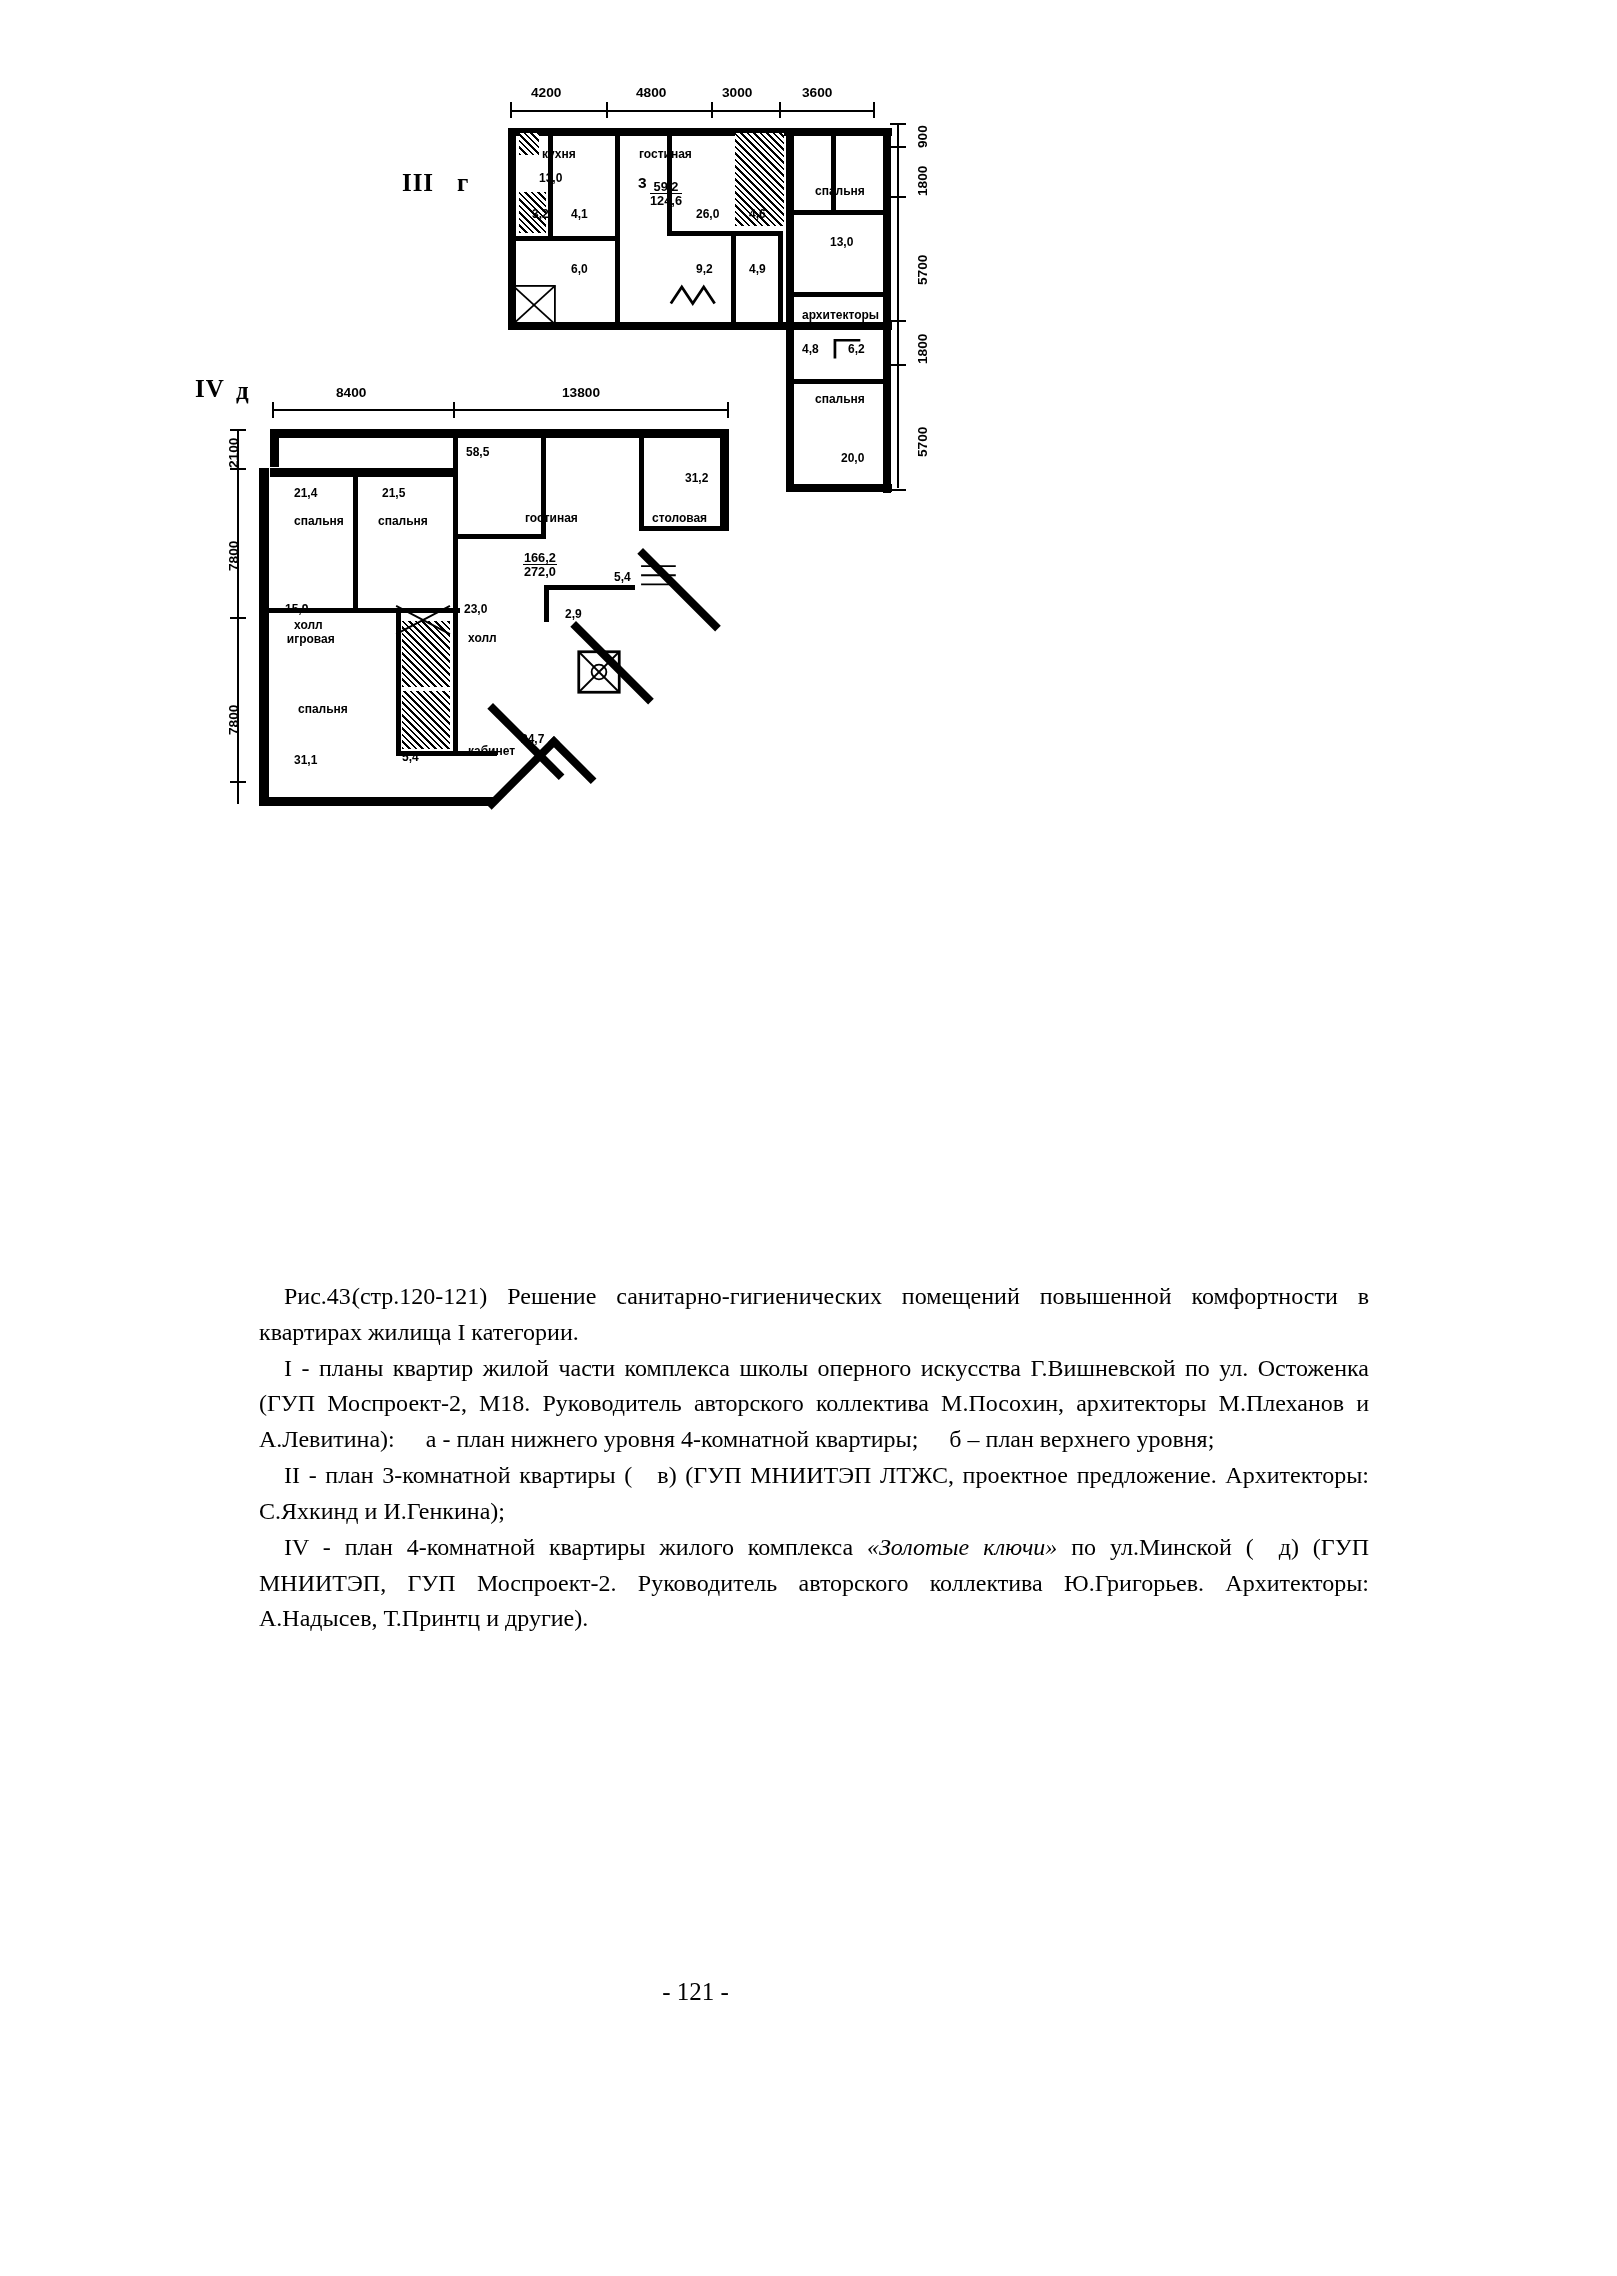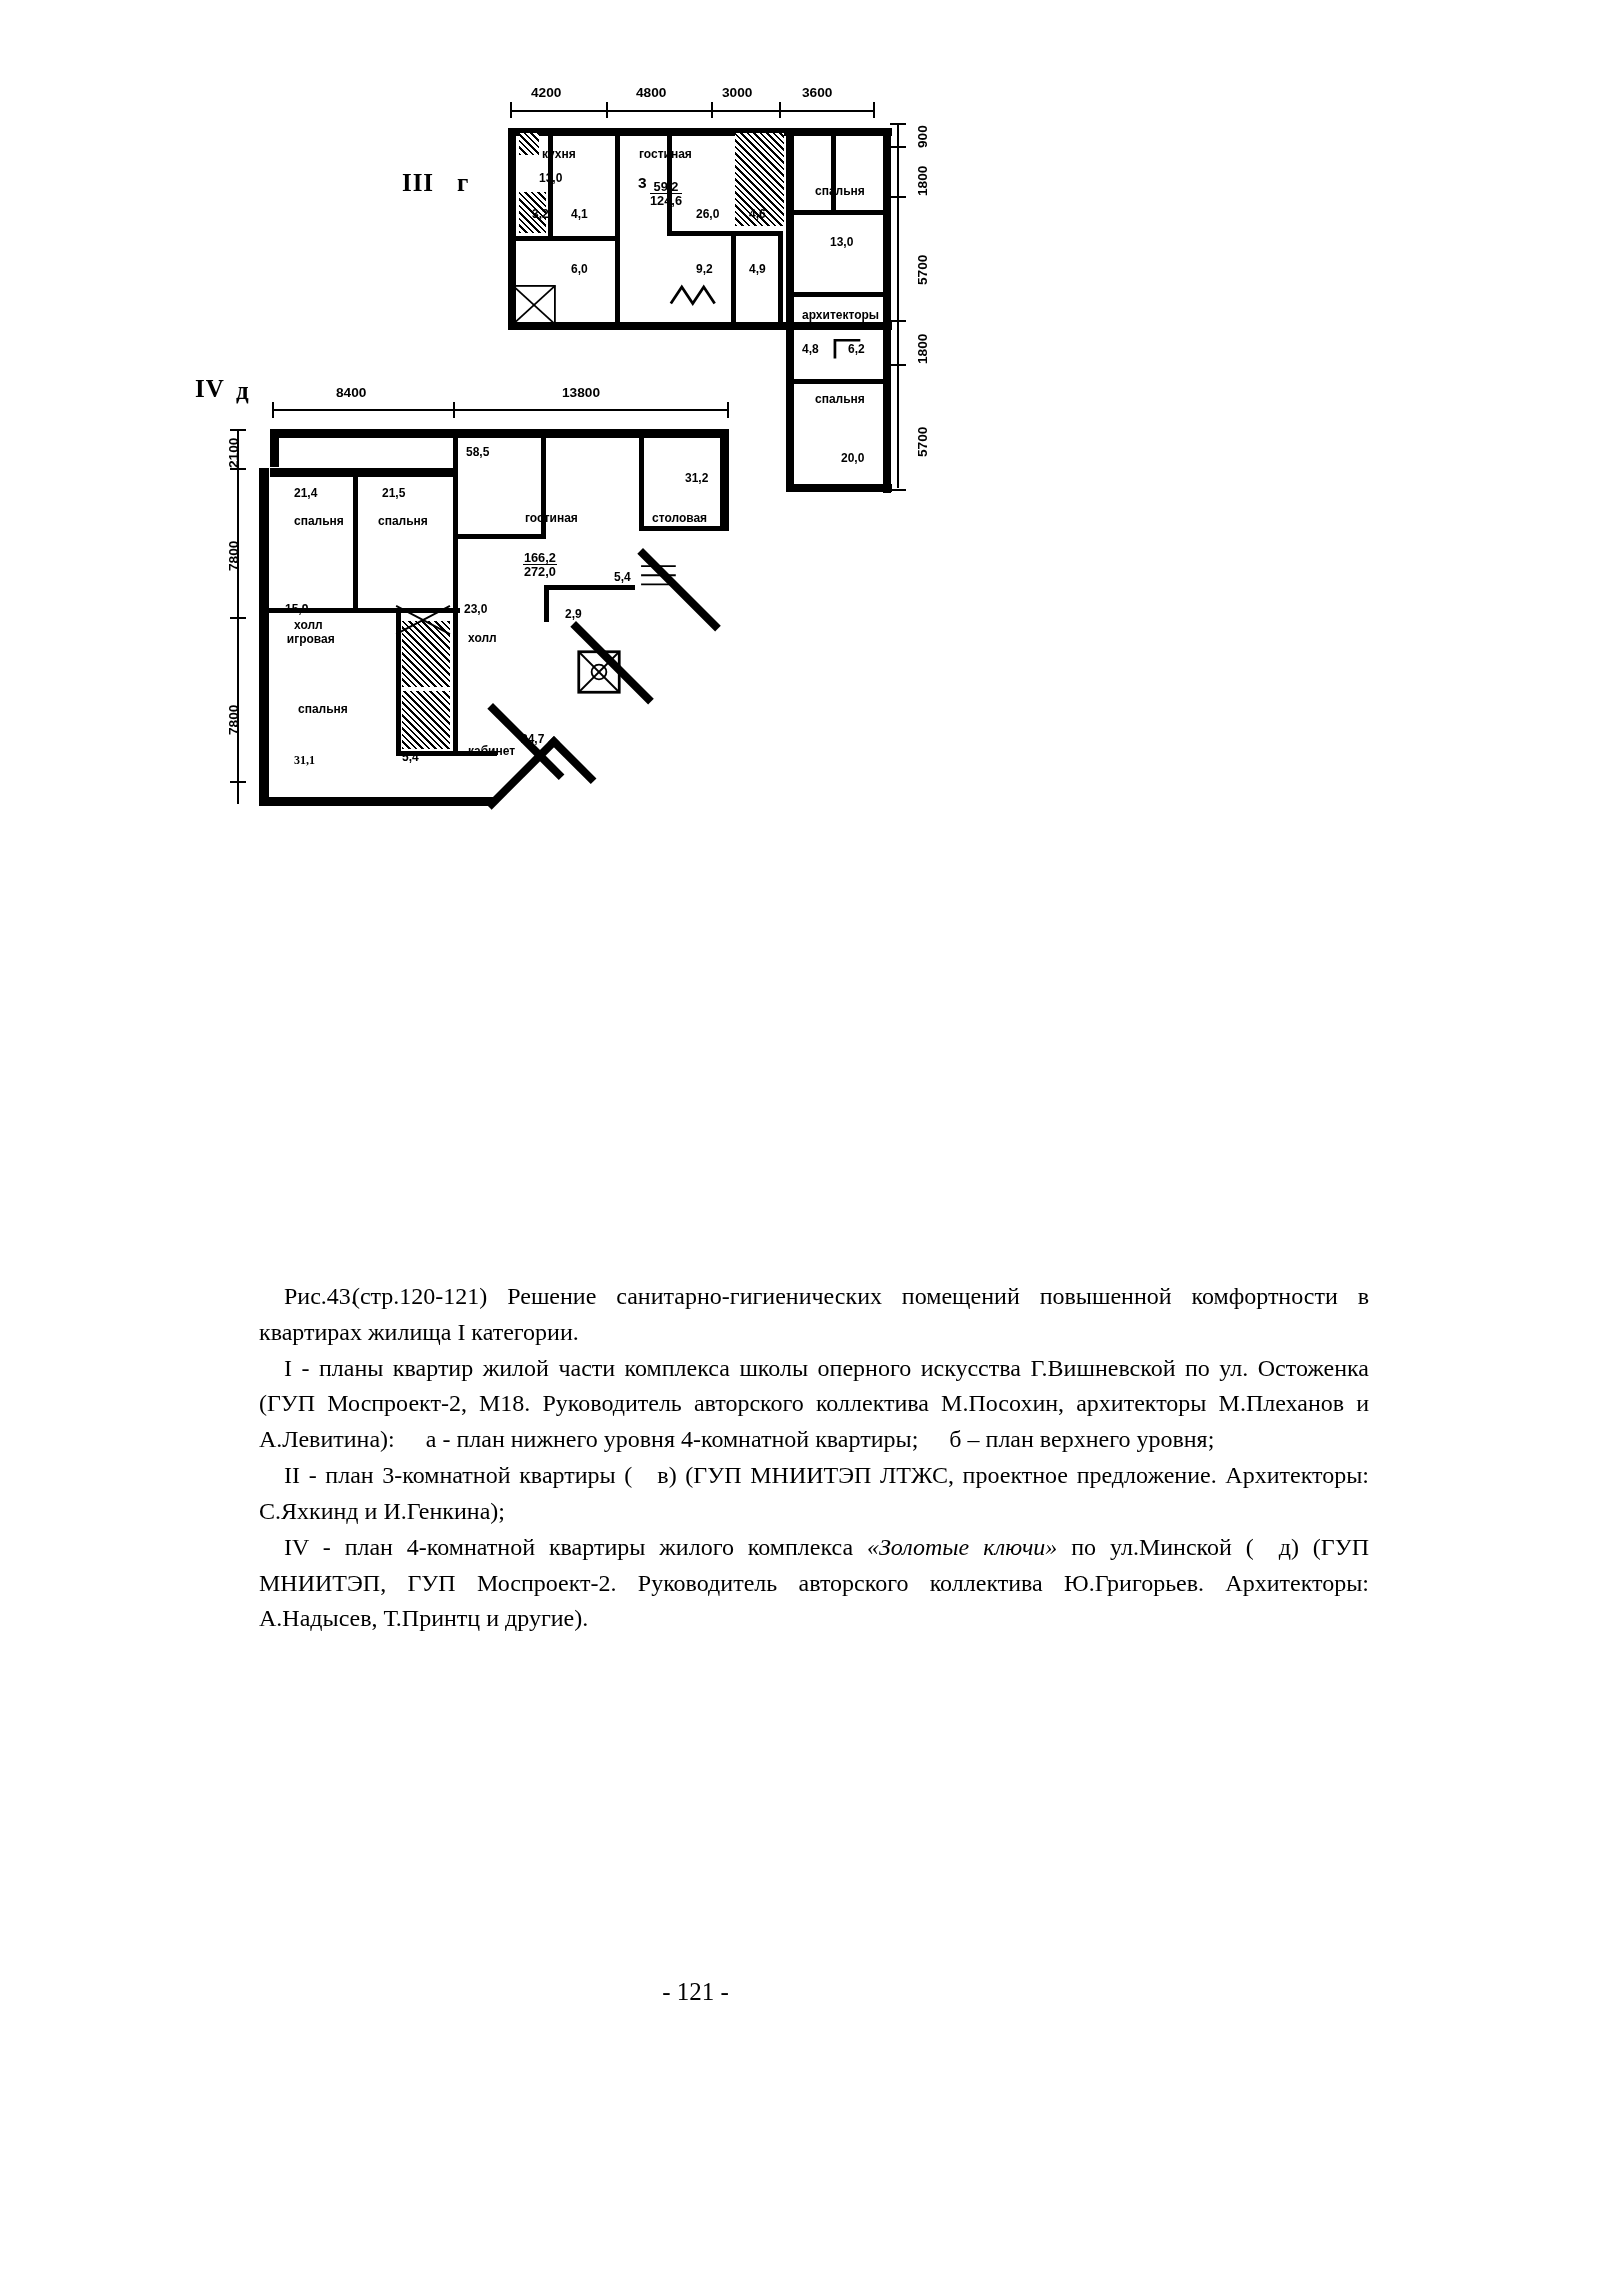--- a/index.html
+++ b/index.html
@@ -301,21 +301,21 @@
       <span class="ptxt" style="left:104px; top:442px;">спальня</span>
       <span class="ptxt" style="left:192px; top:373px;">58,5</span>
       <span class="ptxt" style="left:251px; top:439px;">гостиная</span>
       <span class="ptxt" style="left:411px; top:399px;">31,2</span>
       <span class="ptxt" style="left:378px; top:439px;">столовая</span>
       <span class="ptxt" style="left:11px; top:530px;">15,9</span>
       <span class="ptxt sm" style="left:20px; top:546px;">холл</span>
       <span class="ptxt sm" style="left:12.8px; top:560px;">игровая</span>
       <span class="ptxt" style="left:190px; top:530px;">23,0</span>
       <span class="ptxt sm" style="left:194px; top:559px;">холл</span>
-      <span class="ptxt" style="left:20px; top:681px;font-family:Liberation Serif, serif;">31,1</span>
+      <span class="ptxt" style="left:20px; top:681px;">31,1</span>
       <span class="ptxt" style="left:24px; top:630px;">спальня</span>
       <span class="ptxt" style="left:194px; top:672px;">кабинет</span>
       <span class="ptxt" style="left:247px; top:660px;">24,7</span>
 
       <span class="ptxt frac" style="left:249px; top:466px;">
         <span class="top">166,2</span>
         <span>272,0</span>
       </span>
 
       <span class="ptxt sm" style="left:340px; top:498px;">5,4</span>

